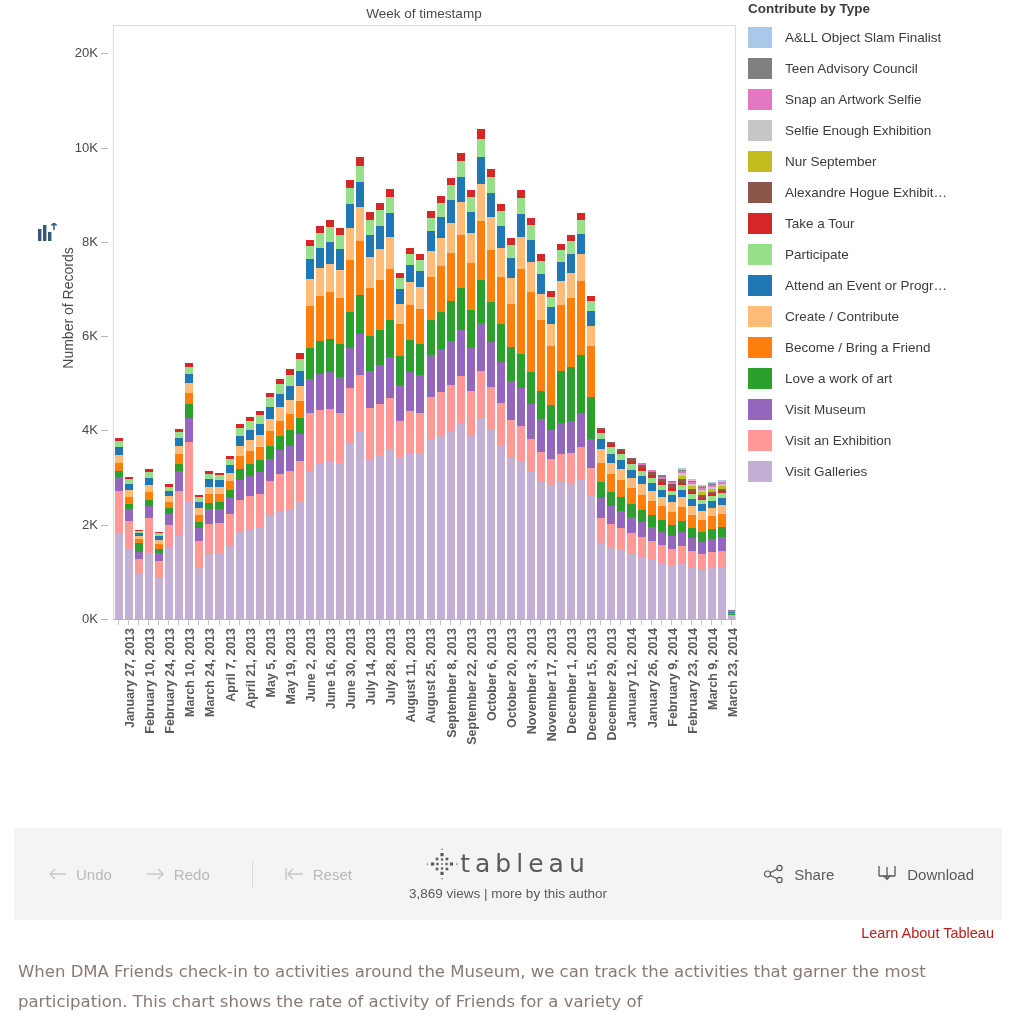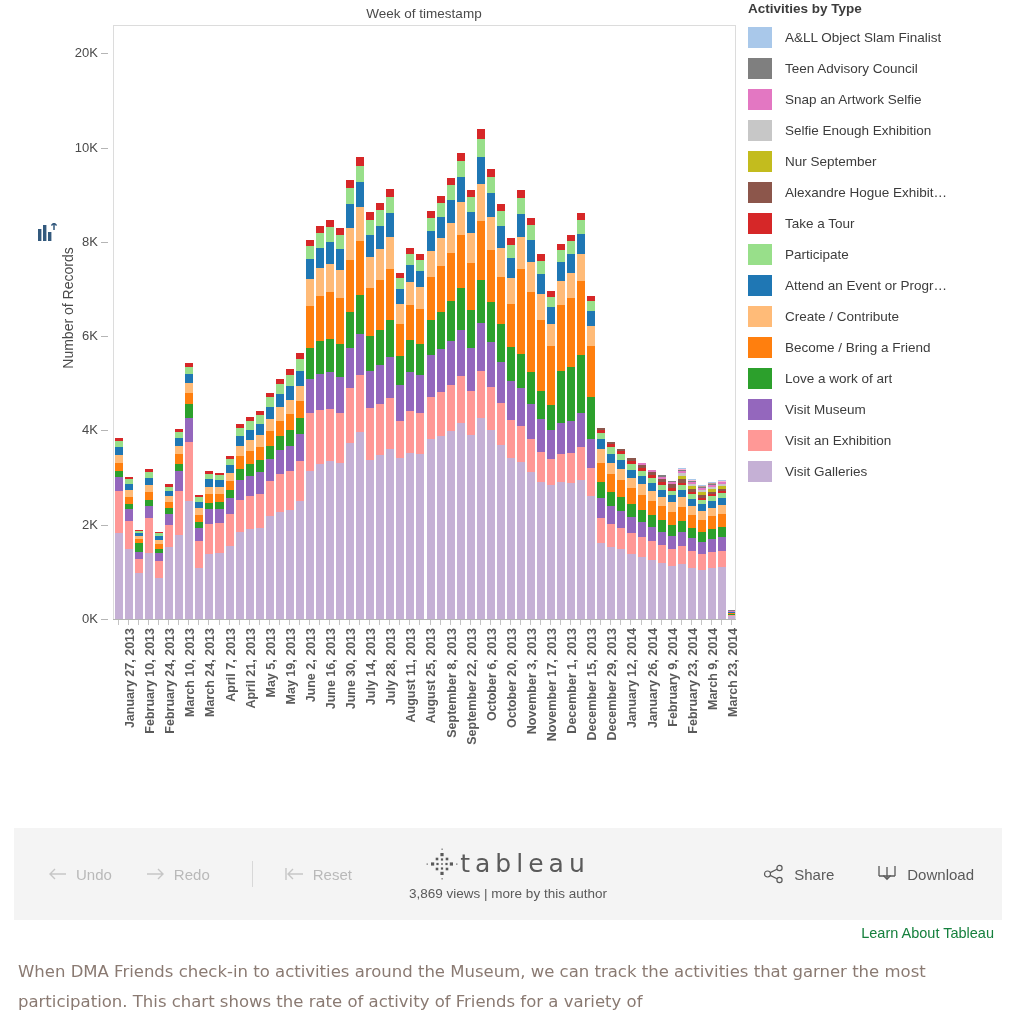--- a/index.html
+++ b/index.html
@@ -100,21 +100,21 @@
   #tb-logo-word {
     font-size: 25px; color: #5a5a5a; letter-spacing: 5px;
     font-family: "DejaVu Sans", sans-serif;
   }
   #tb-views { font-size: 13.5px; color: #5a5a5a; margin-top: 6px; }
   #tb-right {
     position: absolute; right: 22px; display: flex; align-items: center; gap: 30px;
   }
   #learn {
     position: absolute; right: 22px; top: 925px;
-    font-size: 14.5px; color: #15803d;
+    font-size: 14.5px; color: #b91c1c;
   }
 
   
   #bodytext {
     position: absolute; left: 18px; top: 957px; width: 970px;
     font-size: 16.5px; line-height: 30px; color: #8a7a72;
     font-family: "DejaVu Sans", sans-serif;
   }
 </style>
 </head>
@@ -993,21 +993,21 @@
         <div class="xlabel" style="left: 492.347px;">December 29, 2013</div>
         <div class="xlabel" style="left: 512.444px;">January 12, 2014</div>
         <div class="xlabel" style="left: 532.54px;">January 26, 2014</div>
         <div class="xlabel" style="left: 552.637px;">February 9, 2014</div>
         <div class="xlabel" style="left: 572.734px;">February 23, 2014</div>
         <div class="xlabel" style="left: 592.831px;">March 9, 2014</div>
         <div class="xlabel" style="left: 612.927px;">March 23, 2014</div>
       </div>
 
     <div id="legend">
-      <div id="legend-title">Activities by Type</div>
+      <div id="legend-title">Contribute by Type</div>
       <div id="legend-items">
           <div class="legend-item">
             <span class="legend-swatch" style="background: rgb(169, 200, 234);"></span>
             <span class="legend-label">A&amp;LL Object Slam Finalist</span>
           </div>
           <div class="legend-item">
             <span class="legend-swatch" style="background: rgb(127, 127, 127);"></span>
             <span class="legend-label">Teen Advisory Council</span>
           </div>
           <div class="legend-item">

